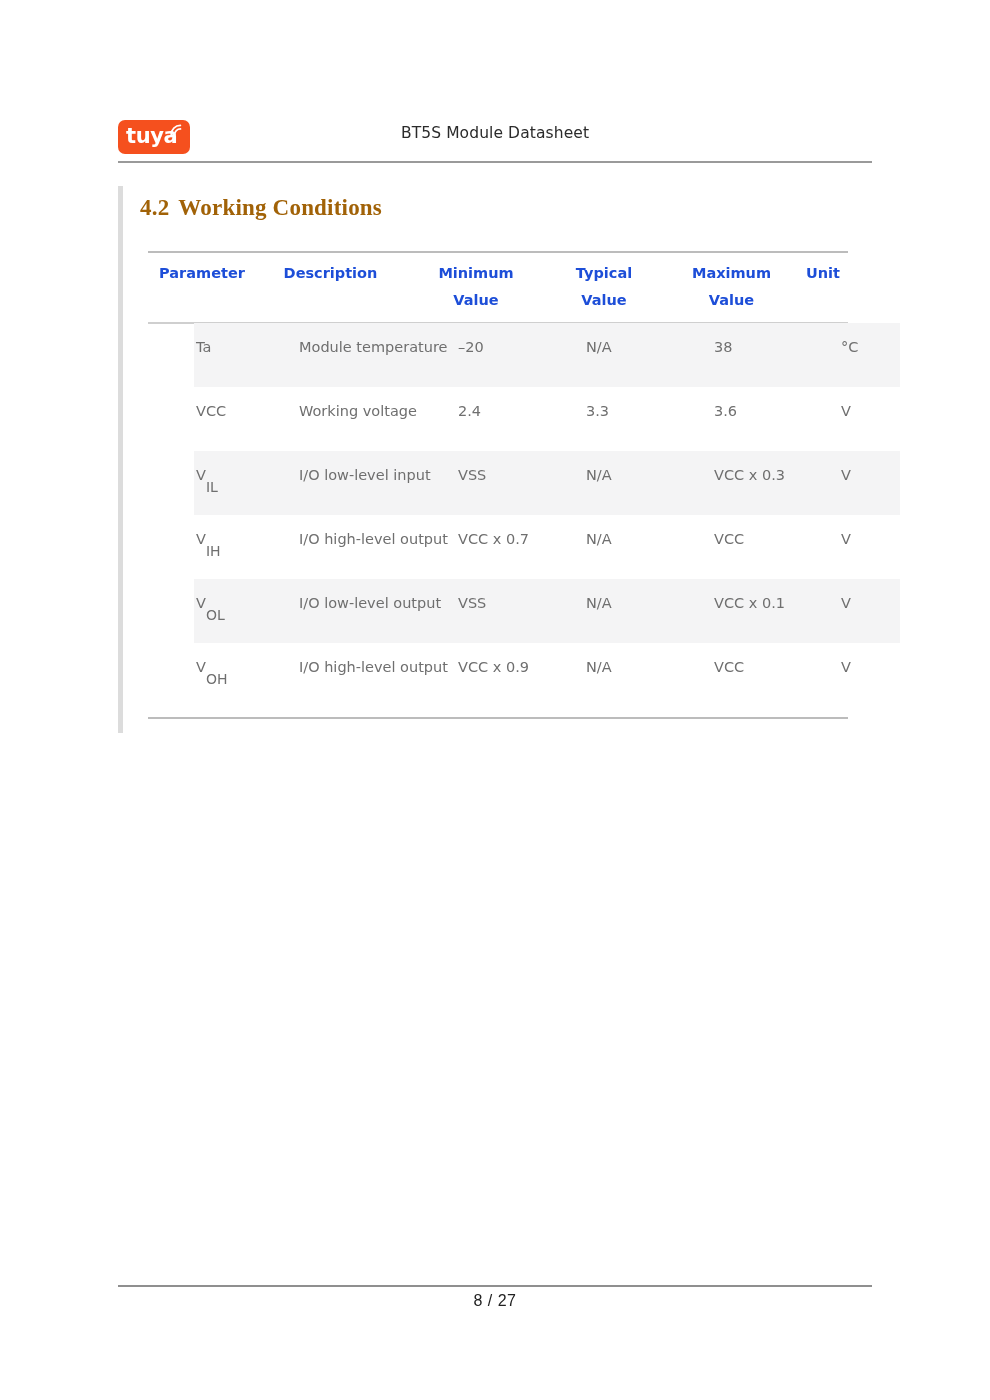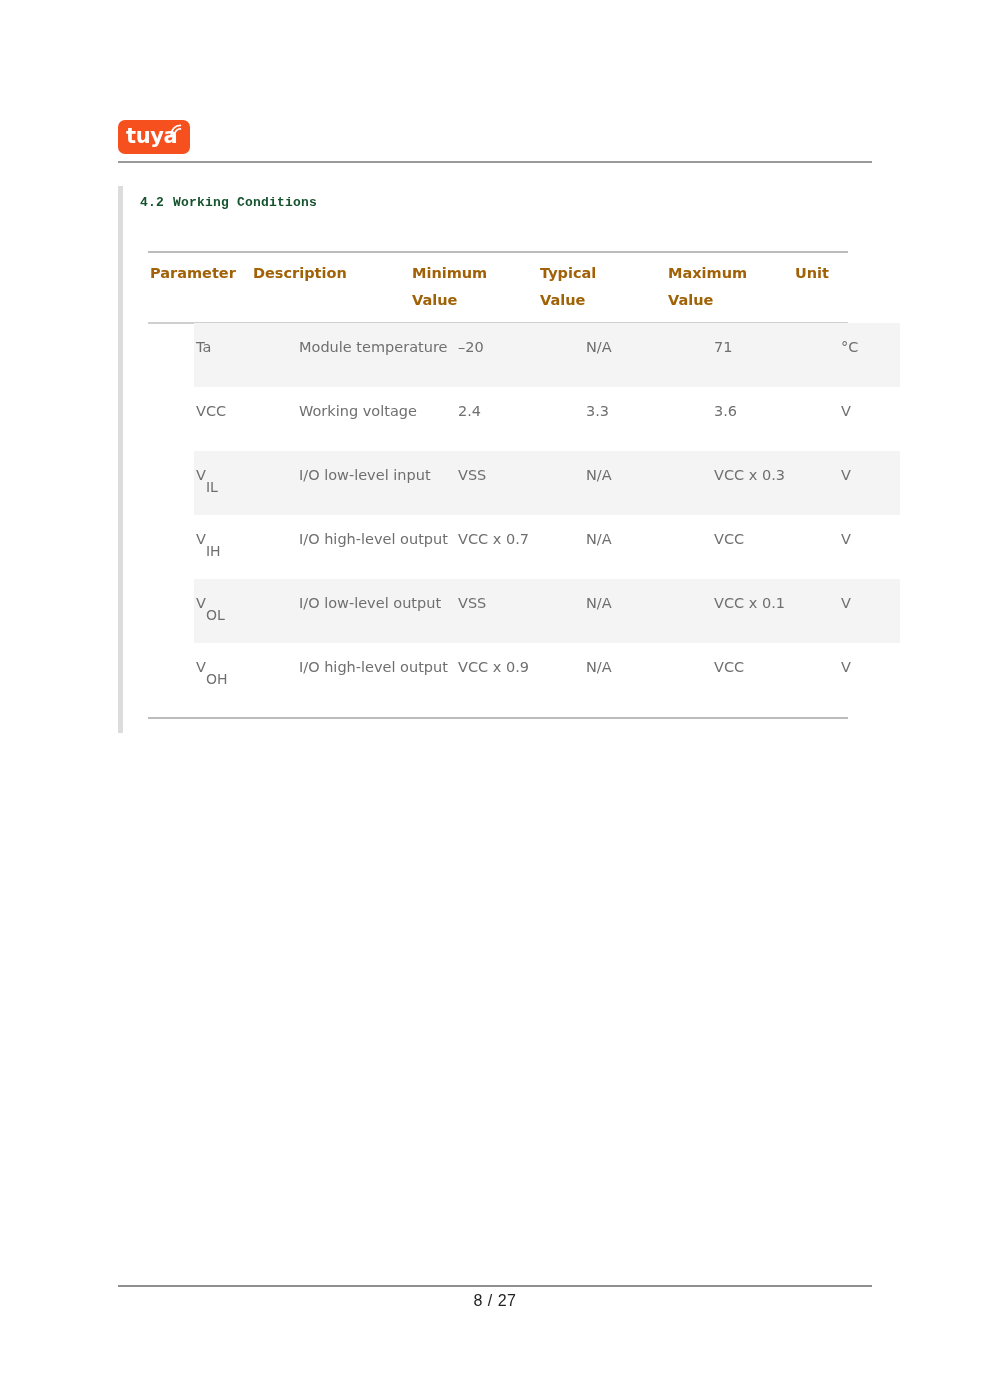--- a/index.html
+++ b/index.html
@@ -85,25 +85,25 @@
     width: 5px;
     height: 547px;
     background: #dcdcdc;
   }
 
   
   .section-heading {
     position: absolute;
     left: 140px;
     top: 195px;
-    font-size: 13px;
+    font-size: 23px;
     font-weight: 700;
-    color: #14532d;
+    color: #a16207;
     letter-spacing: 0.2px;
-    font-family: Liberation Mono, monospace;
+    font-family: Liberation Serif, serif;
     white-space: nowrap;
   }
   .section-heading .sec-num {
     margin-right: 9px;
   }
 
   
   .spec-table {
     position: absolute;
     left: 148px;
@@ -163,23 +163,24 @@
     position: absolute;
     top: 11px;
     font-size: 14.5px;
     color: #6f6f6f;
     line-height: 26px;
     font-family: "DejaVu Sans", "Liberation Sans", sans-serif;
   }
   .thead-row .cell {
     top: 9px;
     font-weight: 700;
-    color: #a16207;
+    color: #1d4ed8;
     font-size: 14.5px;
     line-height: 27px;
+    text-align: center;
   }
 
   
   .c-param { left: 2px;   width: 104px; }
   .c-desc  { left: 105px; width: 155px; }
   .c-min   { left: 264px; width: 128px; }
   .c-typ   { left: 392px; width: 128px; }
   .c-max   { left: 520px; width: 127px; }
   .c-unit  { left: 647px; width: 56px; }
 
@@ -220,20 +221,21 @@
   <div class="page-header">
 
     <div class="logo">
       <span class="logo-text">tuya</span>
       <svg class="logo-wave" viewBox="0 0 13 12">
         <path d="M1.2 10.6 C1.2 5.4 5.2 1.4 10.4 1.4" fill="none" stroke="#ffffff" stroke-width="1.7" stroke-linecap="round"></path>
         <path d="M4.6 10.8 C4.6 7.5 7.2 4.9 10.5 4.9" fill="none" stroke="#ffffff" stroke-width="1.7" stroke-linecap="round"></path>
       </svg>
     </div>
 
+    <div class="header-title">BT5S Module Datasheet</div>
   </div>
 
   <div class="header-rule"></div>
 
   <div class="left-accent-bar"></div>
 
   <div class="section-heading">
     <span class="sec-num">4.2</span><span>Working Conditions</span>
   </div>
 
@@ -261,21 +263,21 @@
 
     <div class="tbl-rule-head"></div>
 
     <div class="tbody">
 
       <div class="trow striped">
         <div class="cell c-param"><span>Ta</span><sub></sub></div>
         <div class="cell c-desc">Module temperature</div>
         <div class="cell c-min">–20</div>
         <div class="cell c-typ">N/A</div>
-        <div class="cell c-max">71</div>
+        <div class="cell c-max">38</div>
         <div class="cell c-unit">°C</div>
       </div>
 
       <div class="trow">
         <div class="cell c-param"><span>VCC</span><sub></sub></div>
         <div class="cell c-desc">Working voltage</div>
         <div class="cell c-min">2.4</div>
         <div class="cell c-typ">3.3</div>
         <div class="cell c-max">3.6</div>
         <div class="cell c-unit">V</div>

